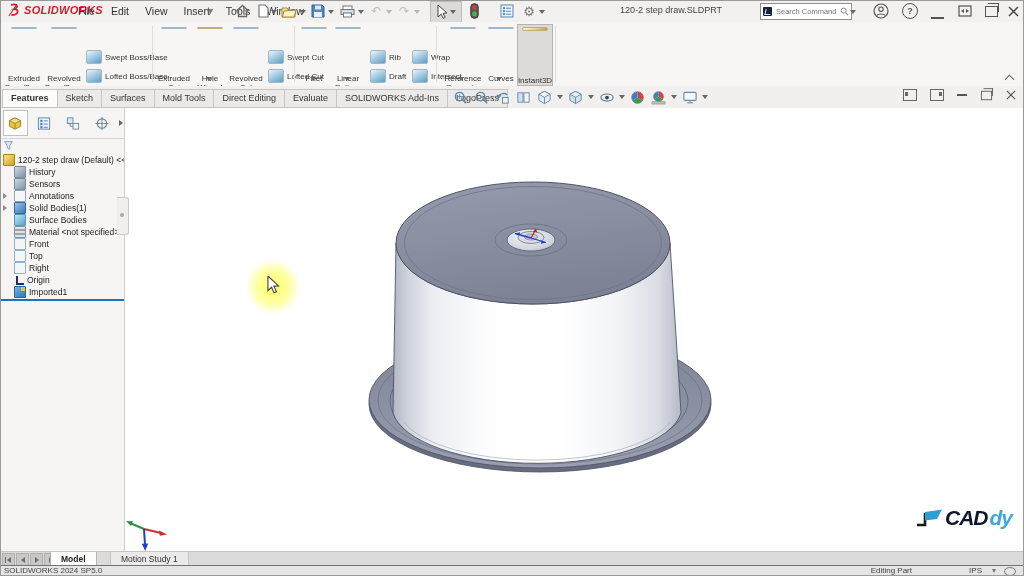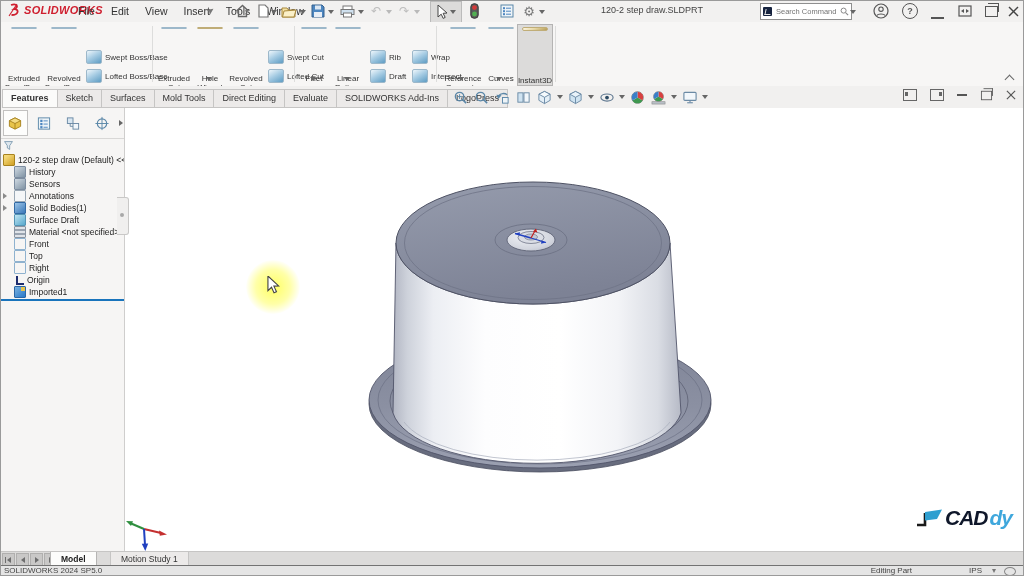--- a/index.html
+++ b/index.html
@@ -11,21 +11,21 @@
   .logo{position:absolute;left:8px;top:3px;display:flex;align-items:center;gap:3px;}
   .logo-text{font-size:11px;font-weight:bold;font-style:italic;color:#cf1f2f;letter-spacing:.3px;}
   .menus{position:absolute;left:70px;top:0;height:22px;display:flex;align-items:center;}
   .menu-item{font-size:10.5px;color:#333;padding:0 8px;height:22px;display:flex;align-items:center;cursor:default;}
   .pin{position:absolute;left:206px;top:5px;font-size:10px;color:#777;transform:rotate(-35deg);}
   .qb{position:absolute;top:2px;height:18px;display:flex;align-items:center;justify-content:center;}
   .caret{width:0;height:0;border-left:3px solid transparent;border-right:3px solid transparent;border-top:4px solid #666;}
   .caret.lt{border-top-color:#b9b9b9;}
   .selbox{position:absolute;left:430px;top:1px;width:30px;height:20px;background:#dcdbda;border:1px solid #bbb;
           display:flex;align-items:center;justify-content:center;gap:2px;}
-  .doc-title{position:absolute;left:582px;top:5px;width:140px;text-align:center;font-size:9px;color:#444;}
+  .doc-title{position:absolute;left:582px;top:5px;width:140px;text-align:right;font-size:9px;color:#444;}
   .searchbox{position:absolute;left:760px;top:3px;width:86px;height:15px;background:#fff;border:1px solid #8f8f8f;
              display:flex;align-items:center;gap:2px;padding:0 2px;}
   .sw-mini{width:9px;height:9px;background:#16233f;border-radius:1px;position:relative;flex:0 0 auto;}
   .sw-mini::after{content:"";position:absolute;left:2px;top:2px;width:5px;height:5px;
                   border-left:1.5px solid #e8e8e8;border-bottom:1.5px solid #e8e8e8;transform:skewX(-12deg);}
   .searchbox input{border:none;outline:none;flex:1;min-width:0;font-size:7.5px;color:#555;background:transparent;
                    font-family:"Liberation Sans",sans-serif;}
   .help-badge{width:14px;height:14px;border:1.3px solid #555;border-radius:50%;display:grid;place-items:center;
               font-size:9px;font-weight:bold;color:#555;}
   .winbar{width:13px;height:2px;background:#555;}
@@ -594,21 +594,21 @@
       <span class="ticon t-anno"></span>
       <span>Annotations</span>
     </div>
     <div class="trow">
       <span class="texp"></span>
       <span class="ticon t-solid"></span>
       <span>Solid Bodies(1)</span>
     </div>
     <div class="trow">
       <span class="ticon t-surf"></span>
-      <span>Surface Draft</span>
+      <span>Surface Bodies</span>
     </div>
     <div class="trow">
       <span class="ticon t-mat"></span>
       <span>Material &lt;not specified&gt;</span>
     </div>
     <div class="trow">
       <span class="ticon t-plane"></span>
       <span>Front</span>
     </div>
     <div class="trow">

